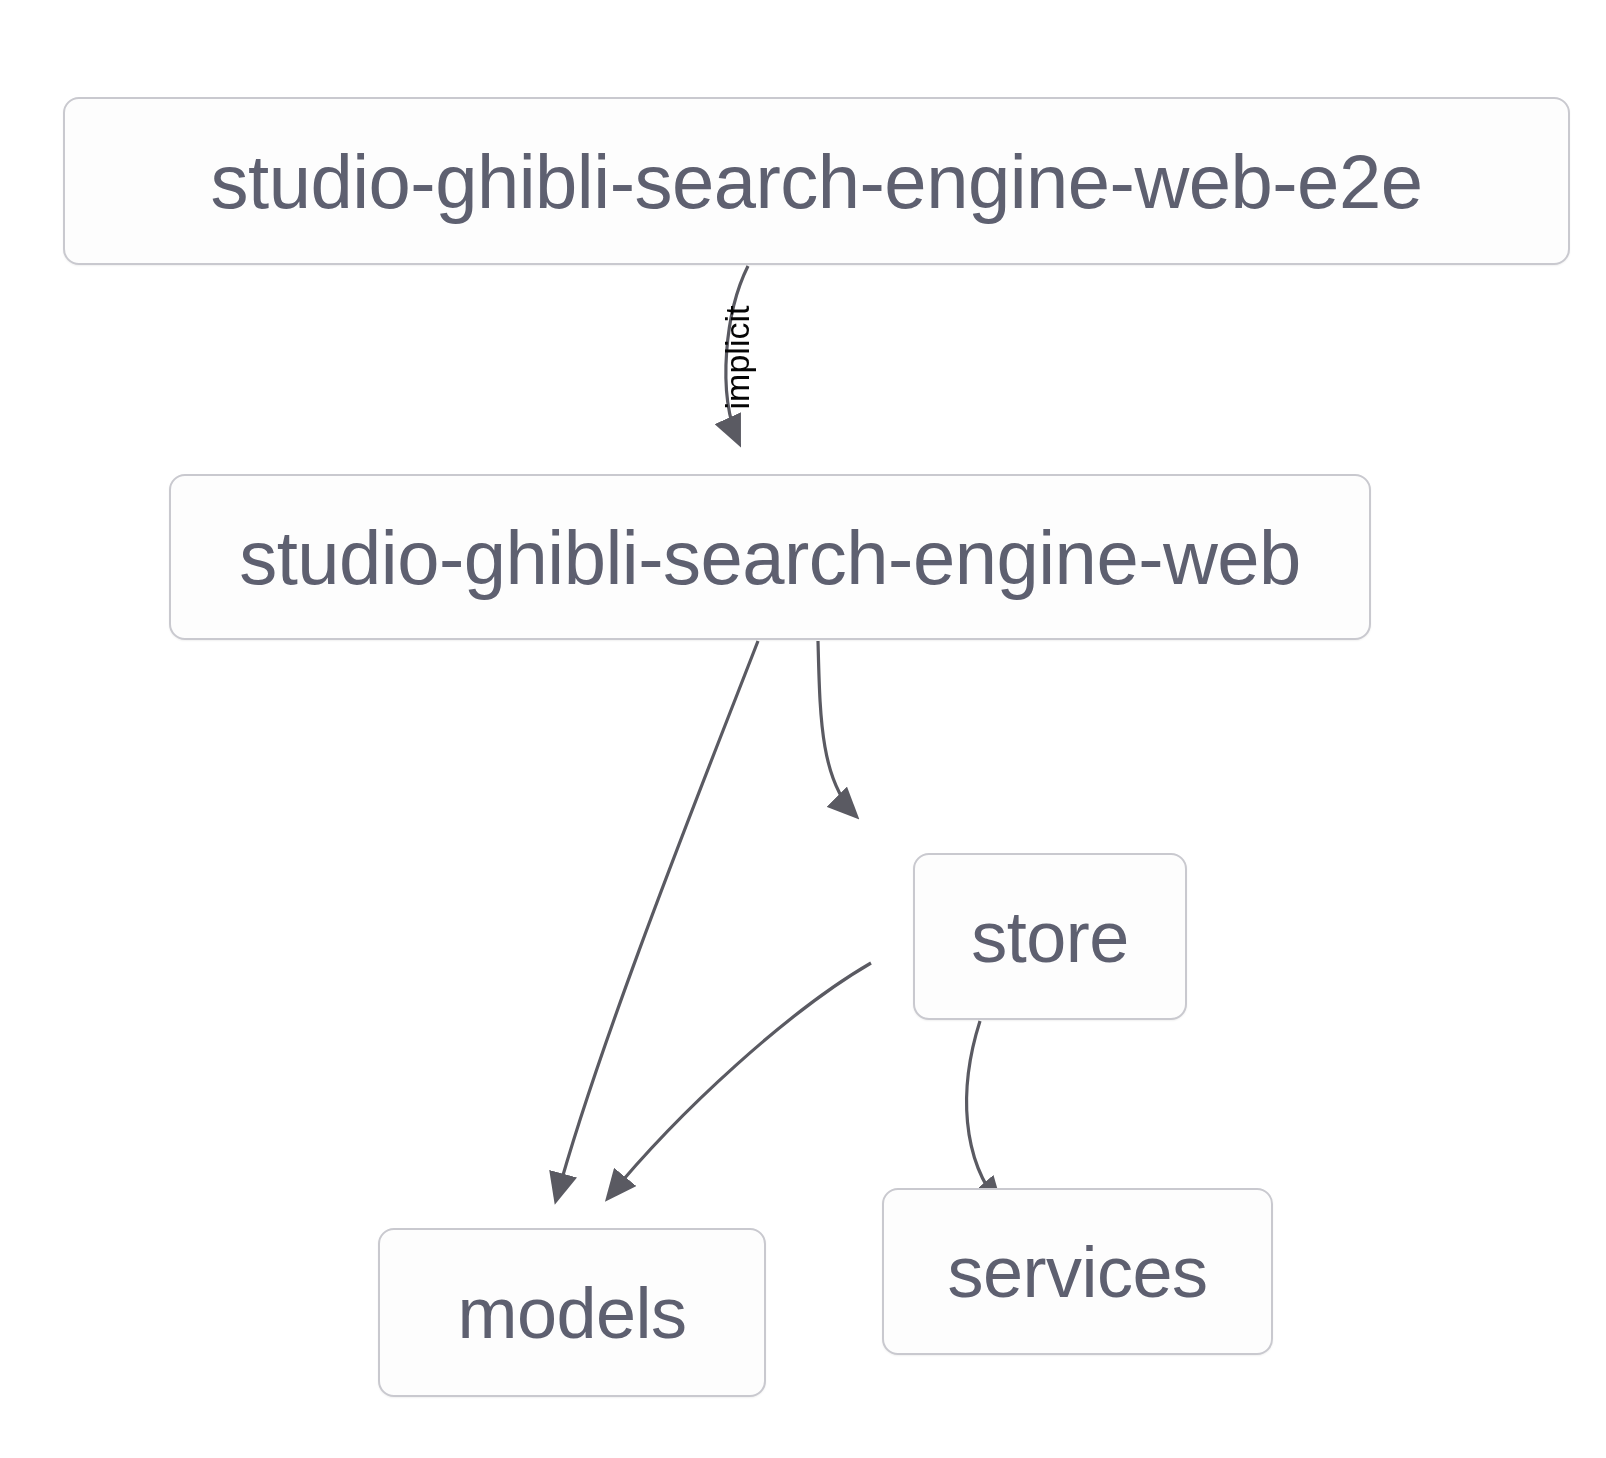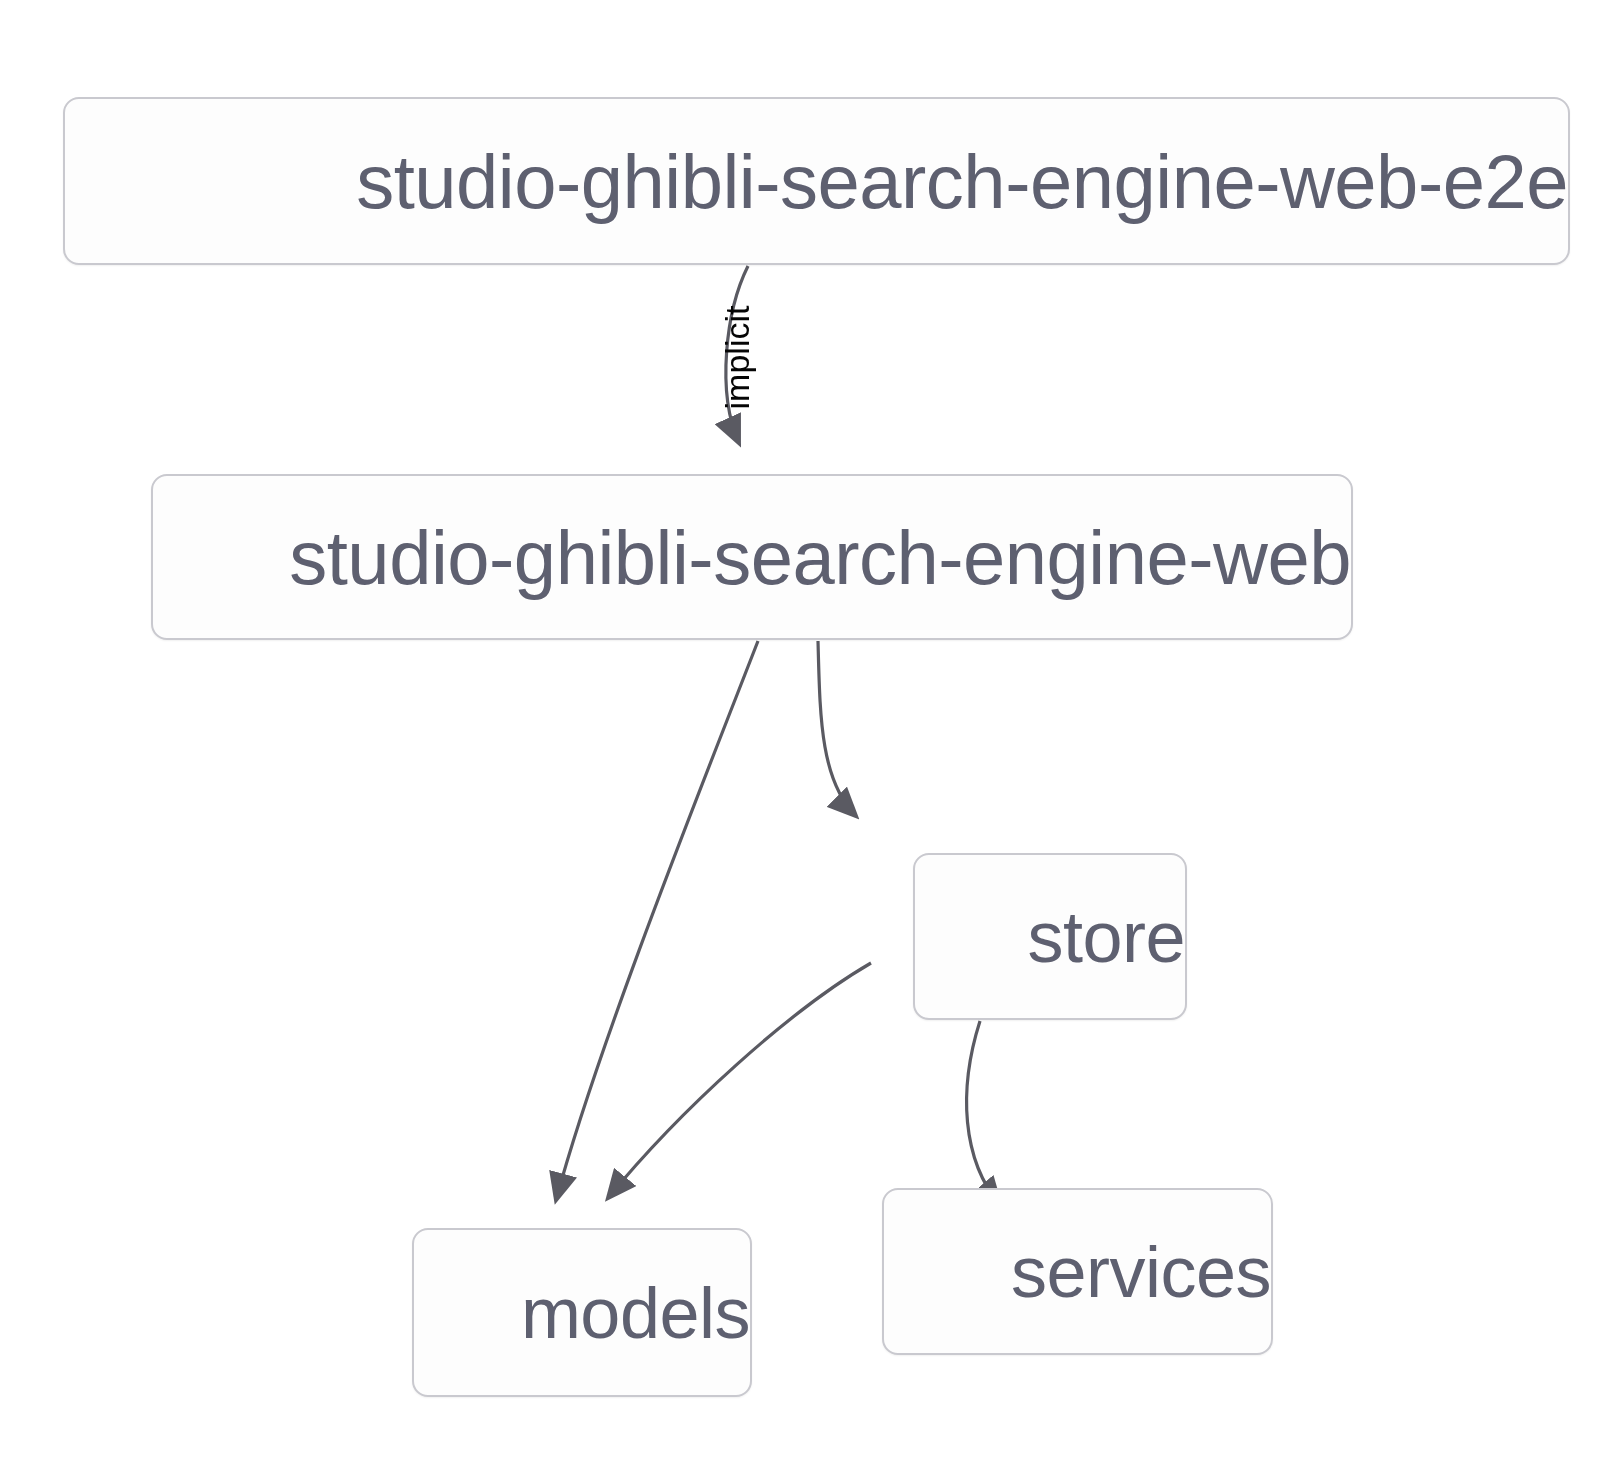--- a/index.html
+++ b/index.html
@@ -28,37 +28,37 @@
     pointer-events: none;
   }
   .node {
     position: absolute;
     box-sizing: border-box;
     background: #fdfdfd;
     border: 2px solid #c9c9cf;
     border-radius: 16px;
     display: flex;
     align-items: center;
-    justify-content: flex-end;
+    justify-content: center;
     box-shadow: 0 1px 2px rgba(0,0,0,0.06);
   }
   .node-label {
     color: #5e6070;
     font-family: "Liberation Sans", sans-serif;
     font-weight: 400;
     letter-spacing: -0.5px;
     white-space: nowrap;
   }
   .node-lg .node-label { font-size: 76px; }
   .node-md .node-label { font-size: 72px; }
 
   #node-e2e   { left: 63px;  top: 97px;   width: 1507px; height: 168px; }
-  #node-web   { left: 151px; top: 474px;  width: 1202px; height: 166px; }
+  #node-web   { left: 169px; top: 474px;  width: 1202px; height: 166px; }
   #node-store { left: 913px; top: 853px;  width: 274px;  height: 167px; }
-  #node-models   { left: 378px; top: 1228px; width: 340px; height: 169px; margin-left: 34px; }
+  #node-models   { left: 378px; top: 1228px; width: 388px; height: 169px; }
   #node-services { left: 882px; top: 1188px; width: 391px; height: 167px; }
 
   .edge-label {
     position: absolute;
     color: #050505;
     font-family: "Liberation Sans", sans-serif;
     font-size: 34px;
     white-space: nowrap;
     transform-origin: center center;
   }

